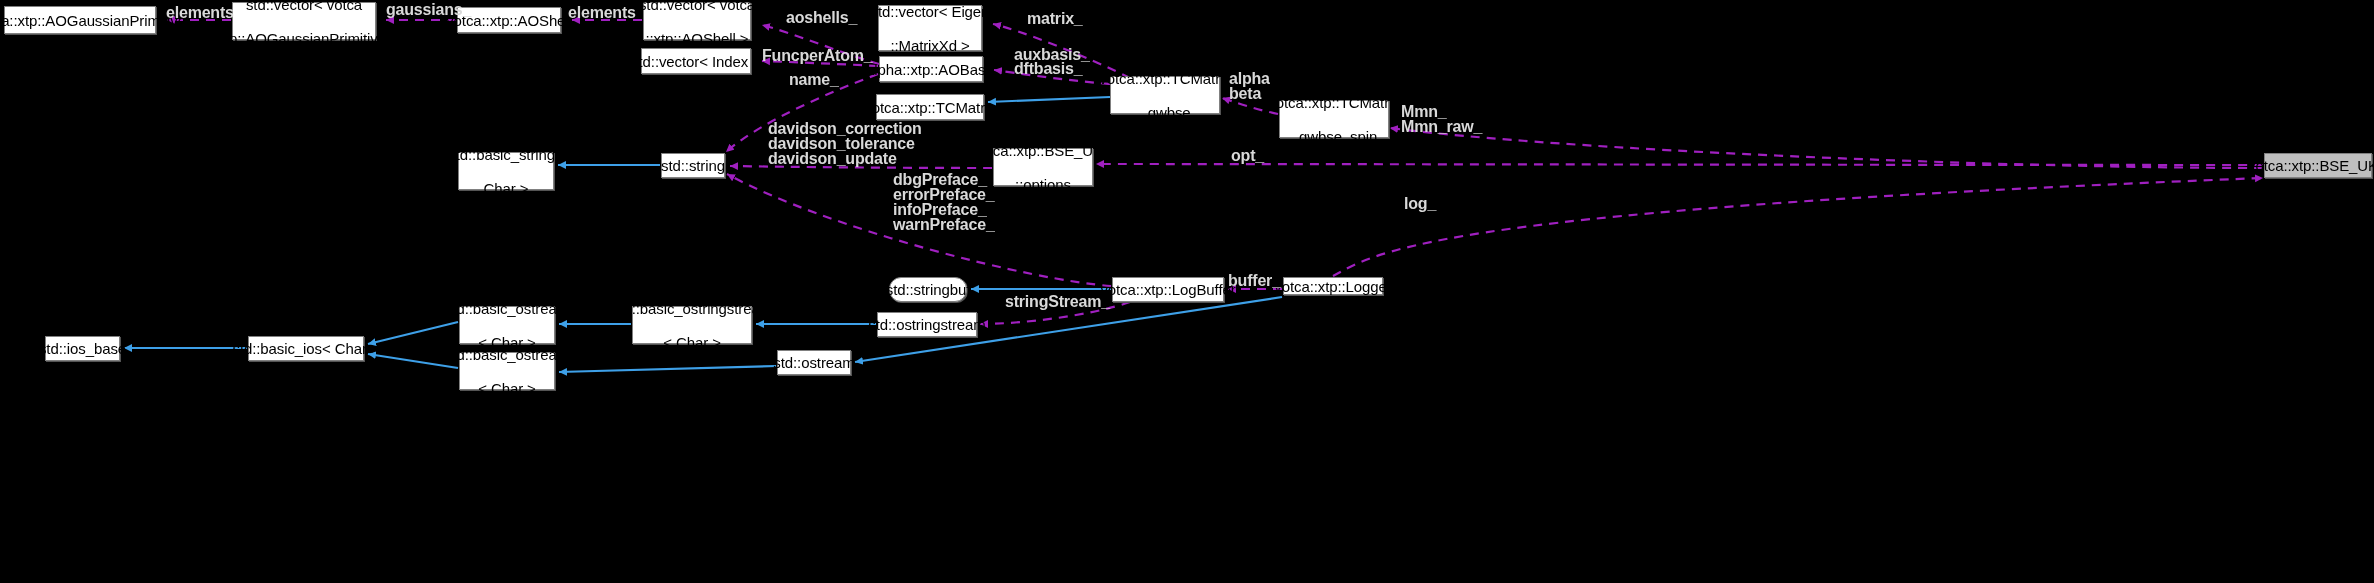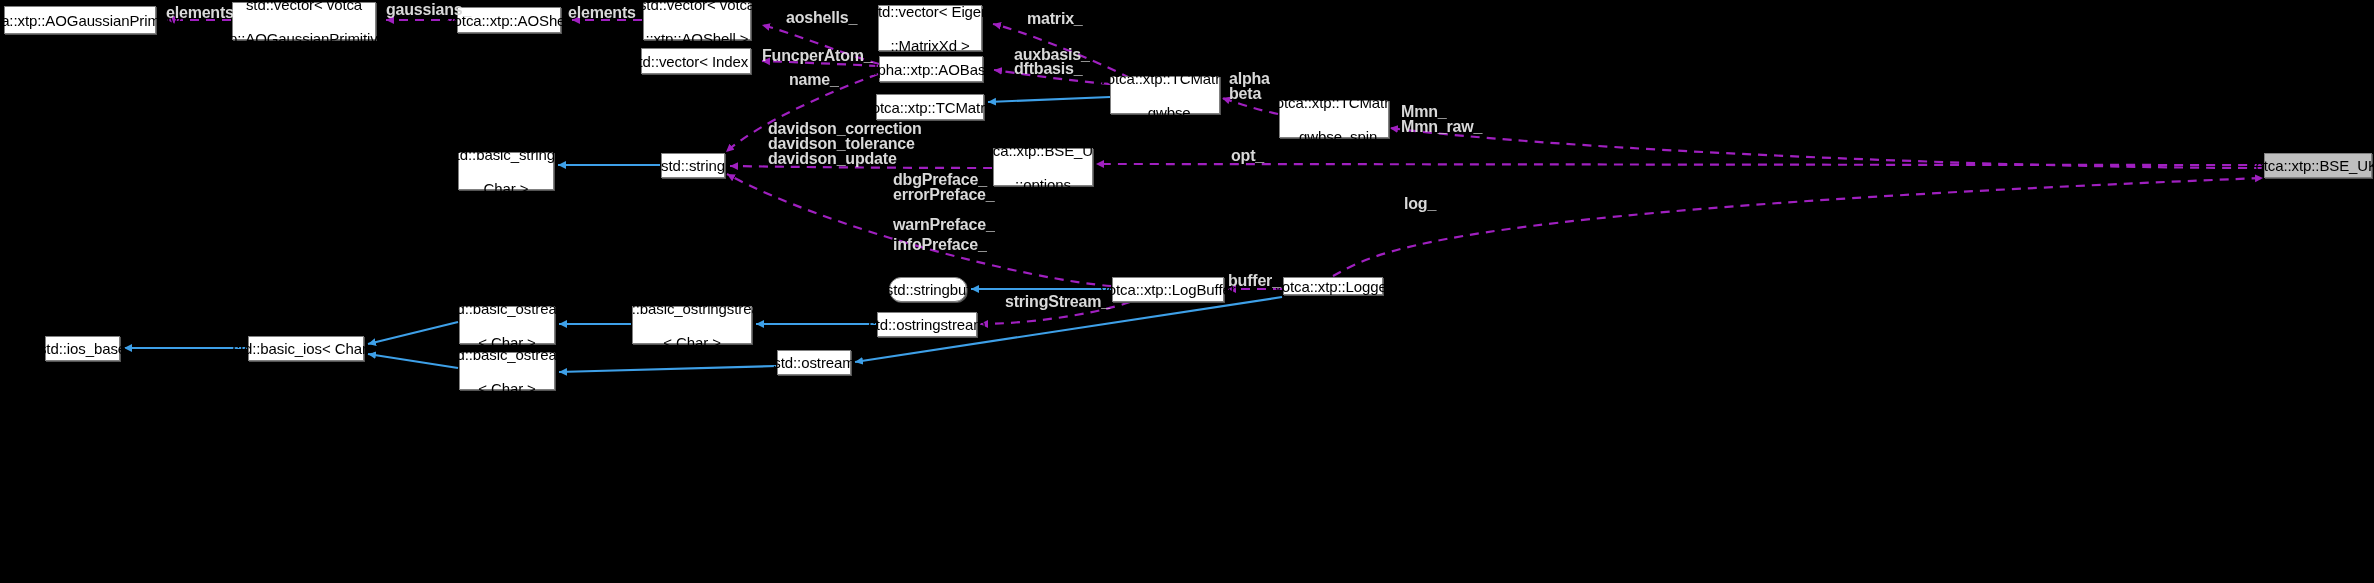--- a/index.html
+++ b/index.html
@@ -201,19 +201,19 @@
   <div class="elabel" style="left:1229px;top:71px;">alpha</div>
   <div class="elabel" style="left:1229px;top:86px;">beta</div>
   <div class="elabel" style="left:1401px;top:104px;">Mmn_</div>
   <div class="elabel" style="left:1401px;top:119px;">Mmn_raw_</div>
   <div class="elabel" style="left:768px;top:121px;">davidson_correction</div>
   <div class="elabel" style="left:768px;top:136px;">davidson_tolerance</div>
   <div class="elabel" style="left:768px;top:151px;">davidson_update</div>
   <div class="elabel" style="left:1231px;top:148px;">opt_</div>
   <div class="elabel" style="left:893px;top:172px;">dbgPreface_</div>
   <div class="elabel" style="left:893px;top:187px;">errorPreface_</div>
-  <div class="elabel" style="left:893px;top:202px;margin-top:35px;">infoPreface_</div>
+  <div class="elabel" style="left:893px;top:202px;">infoPreface_</div>
   <div class="elabel" style="left:893px;top:217px;">warnPreface_</div>
   <div class="elabel" style="left:1404px;top:196px;">log_</div>
   <div class="elabel" style="left:1228px;top:273px;">buffer_</div>
   <div class="elabel" style="left:1005px;top:294px;">stringStream_</div>
 
 </div>
 
 </body></html>

